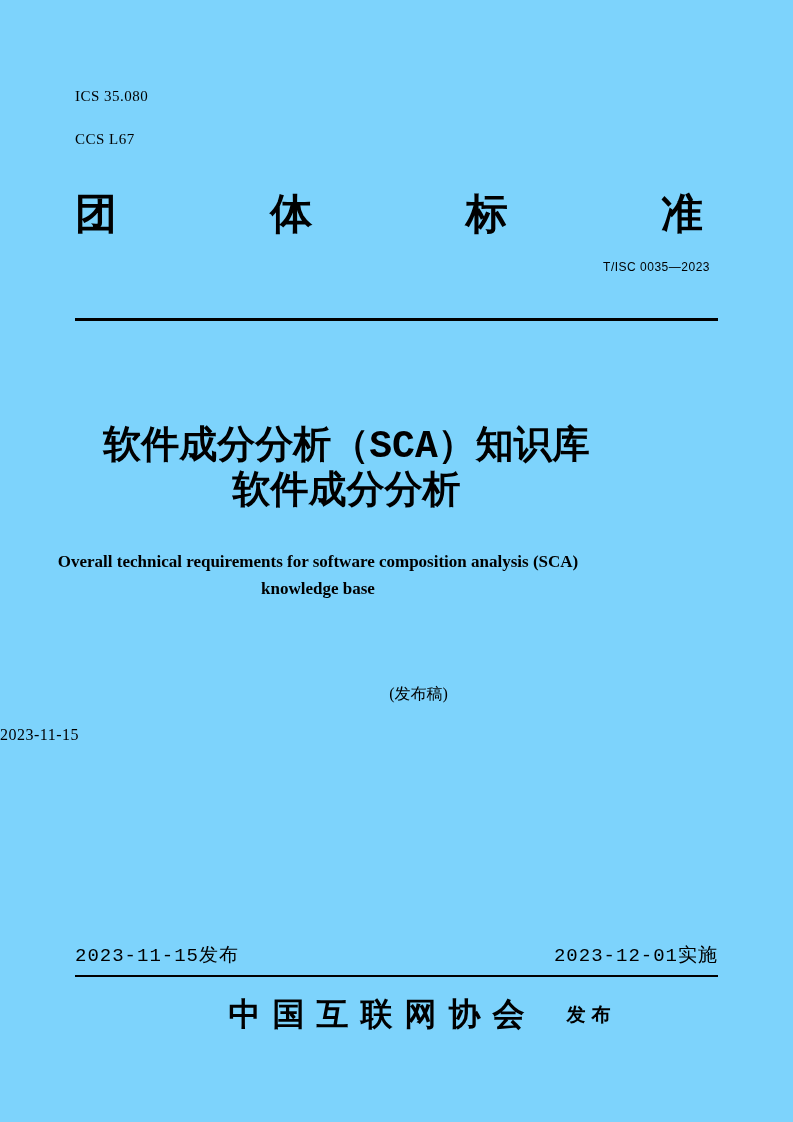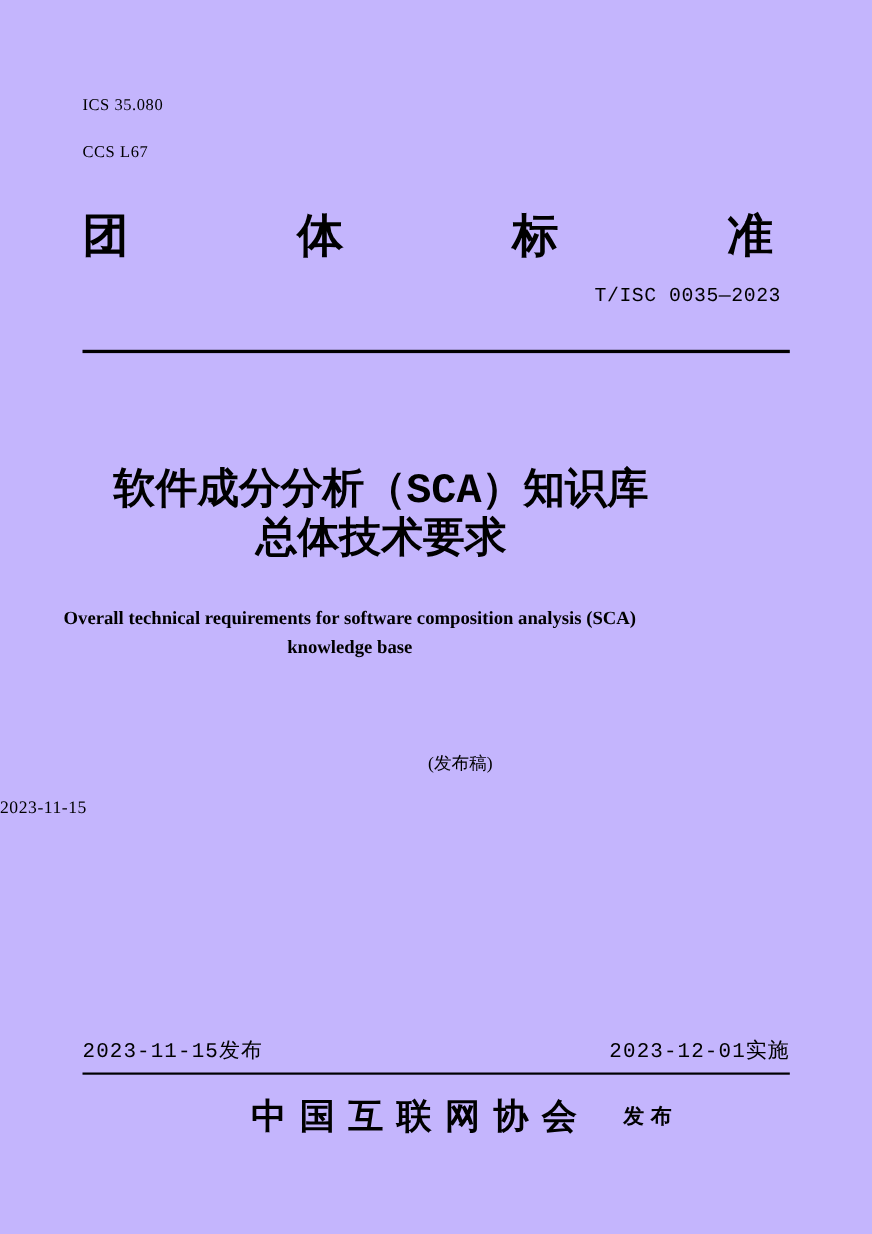--- a/index.html
+++ b/index.html
@@ -8,21 +8,21 @@
     width: 793px;
     height: 1122px;
     position: relative;
     font-family: "Liberation Serif", serif;
     color: #000000;
     overflow: hidden;
   }
   .page {
     position: absolute;
     inset: 0;
-    background: #c4b5fd;
+    background: #7dd3fc;
   }
 
   
   .ics-code {
     position: absolute;
     left: 75px; top: 88px;
     font-family: "Liberation Serif", serif;
     font-size: 15px;
     letter-spacing: 0.5px;
   }
@@ -43,22 +43,22 @@
     justify-content: space-between;
     font-family: "DejaVu Serif", "Liberation Serif", serif;
     font-size: 42px;
     font-weight: 700;
     line-height: 1.1;
   }
 
   .standard-number {
     position: absolute;
     right: 83px; top: 260px;
-    font-family: Liberation Mono, monospace;
-    font-size: 18px;
+    font-family: Liberation Sans, sans-serif;
+    font-size: 12px;
     letter-spacing: 0.5px;
   }
 
   .rule-top {
     position: absolute;
     left: 75px; top: 318px;
     width: 643px;
     height: 3px;
     background: #000000;
   }
@@ -159,21 +159,21 @@
     <span>标</span>
     <span>准</span>
   </div>
 
   <div class="standard-number">T/ISC 0035—2023</div>
 
   <div class="rule-top"></div>
 
   <div class="title-cn">
     <div>软件成分分析（SCA）知识库</div>
-    <div>总体技术要求</div>
+    <div>软件成分分析</div>
   </div>
 
   <div class="title-en">
     <div>Overall technical requirements for software composition analysis (SCA)</div>
     <div>knowledge base</div>
   </div>
 
   <div class="draft-note">(发布稿)</div>
 
   <div class="draft-date">2023-11-15</div>

